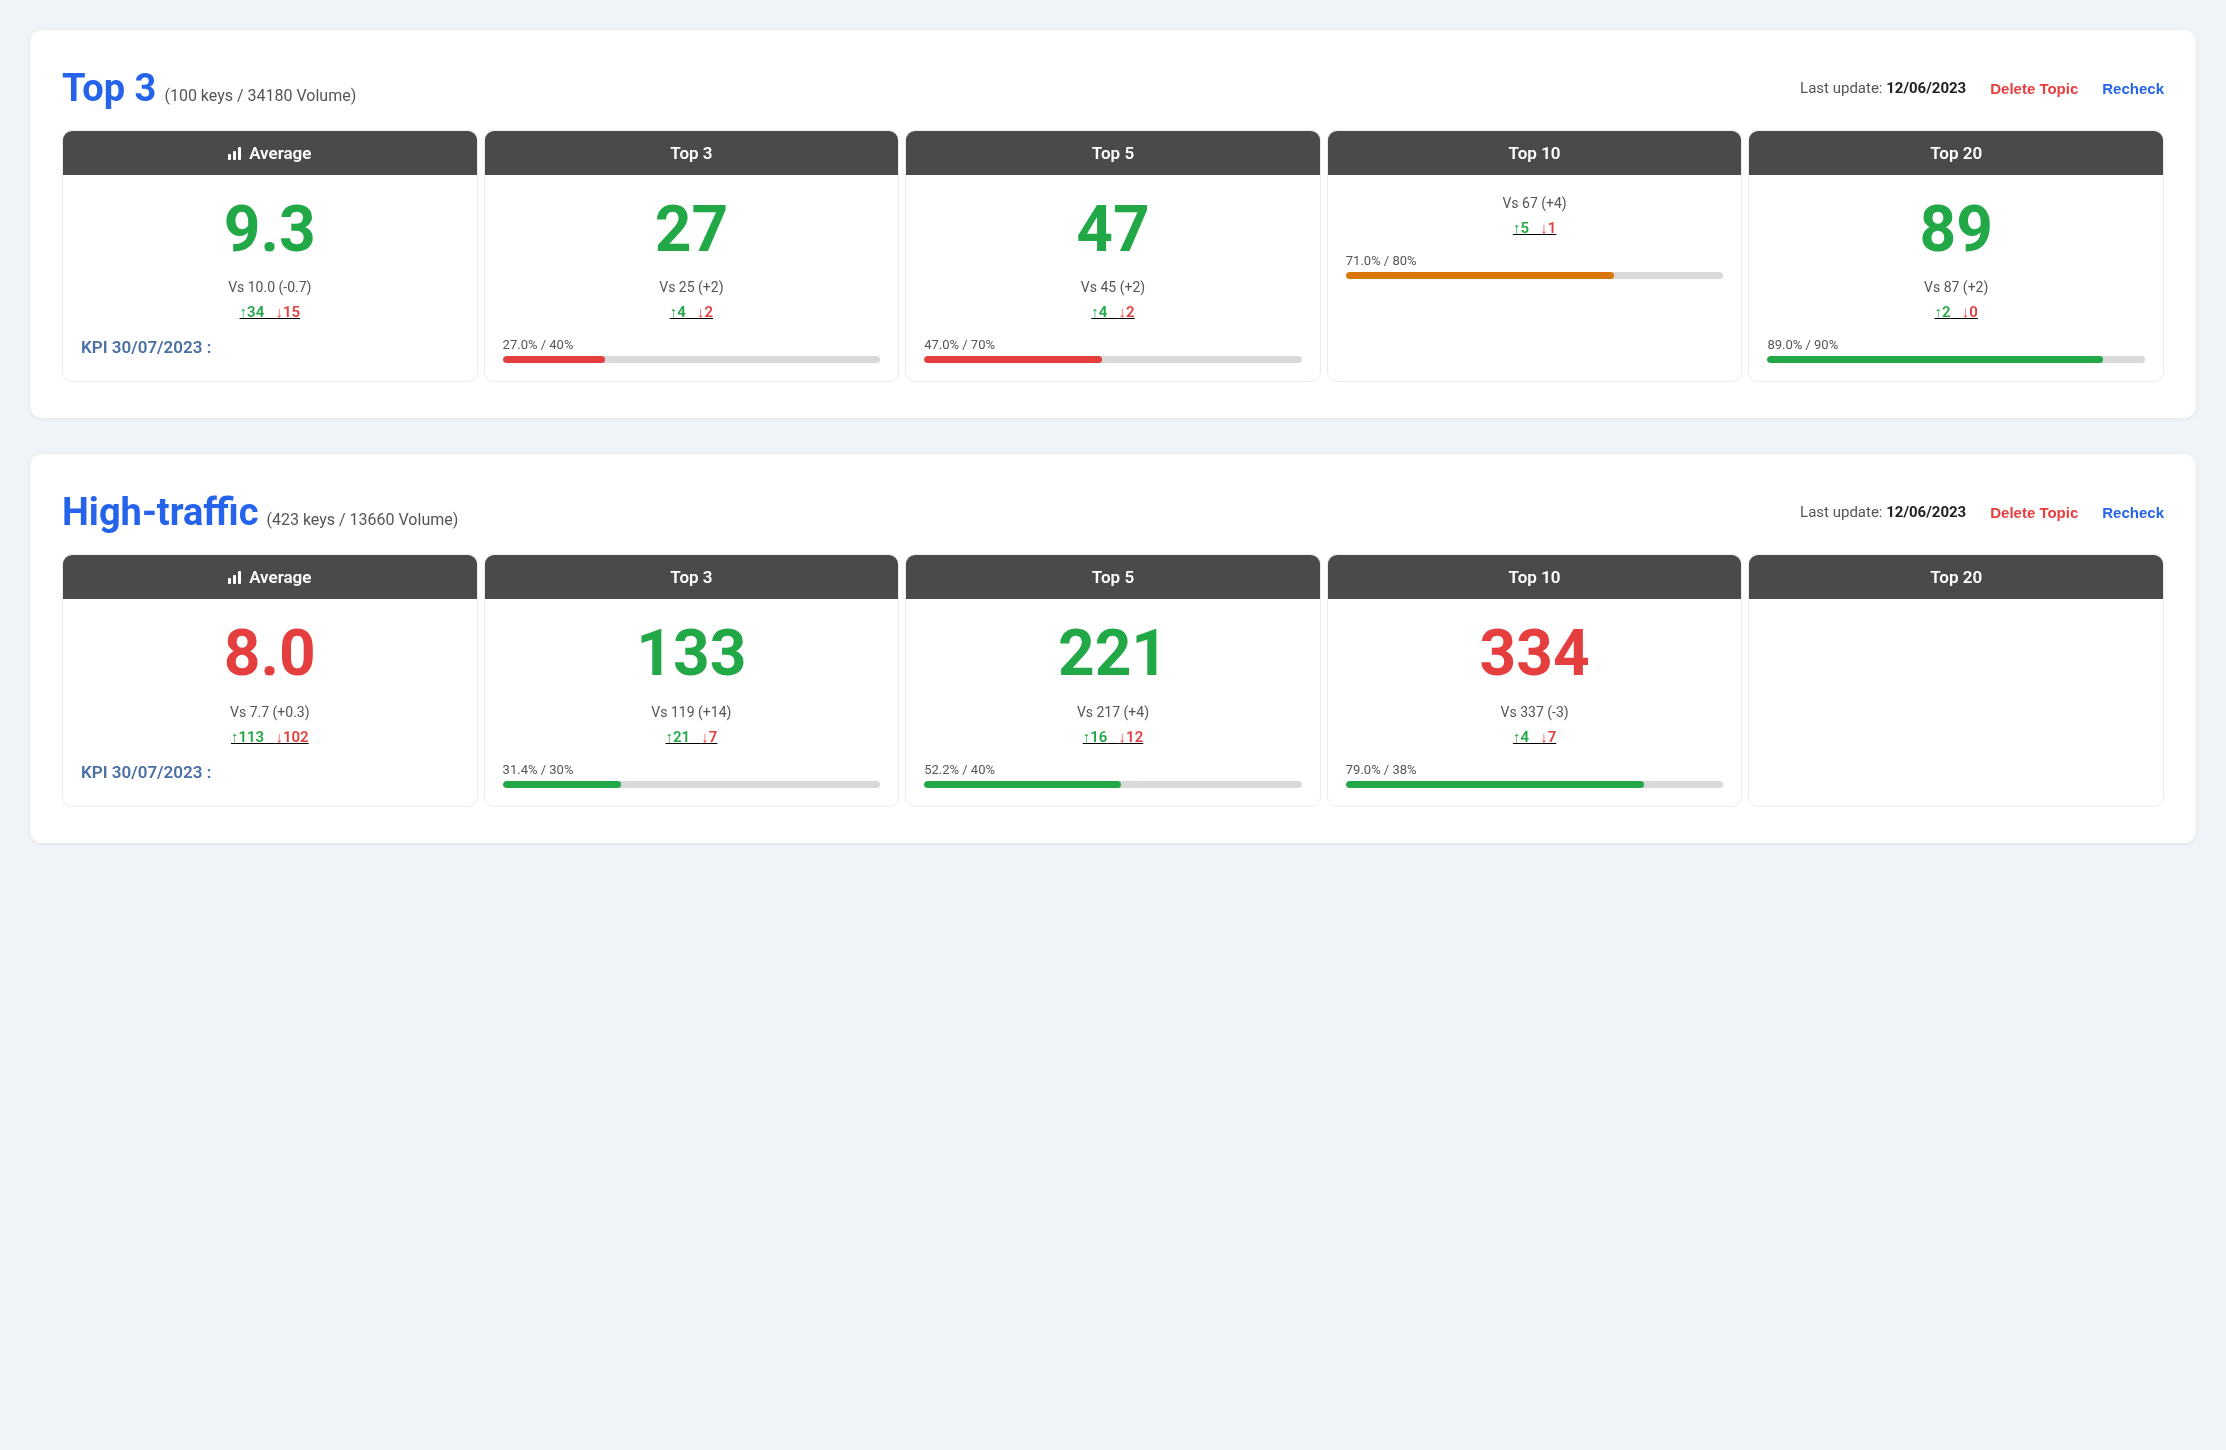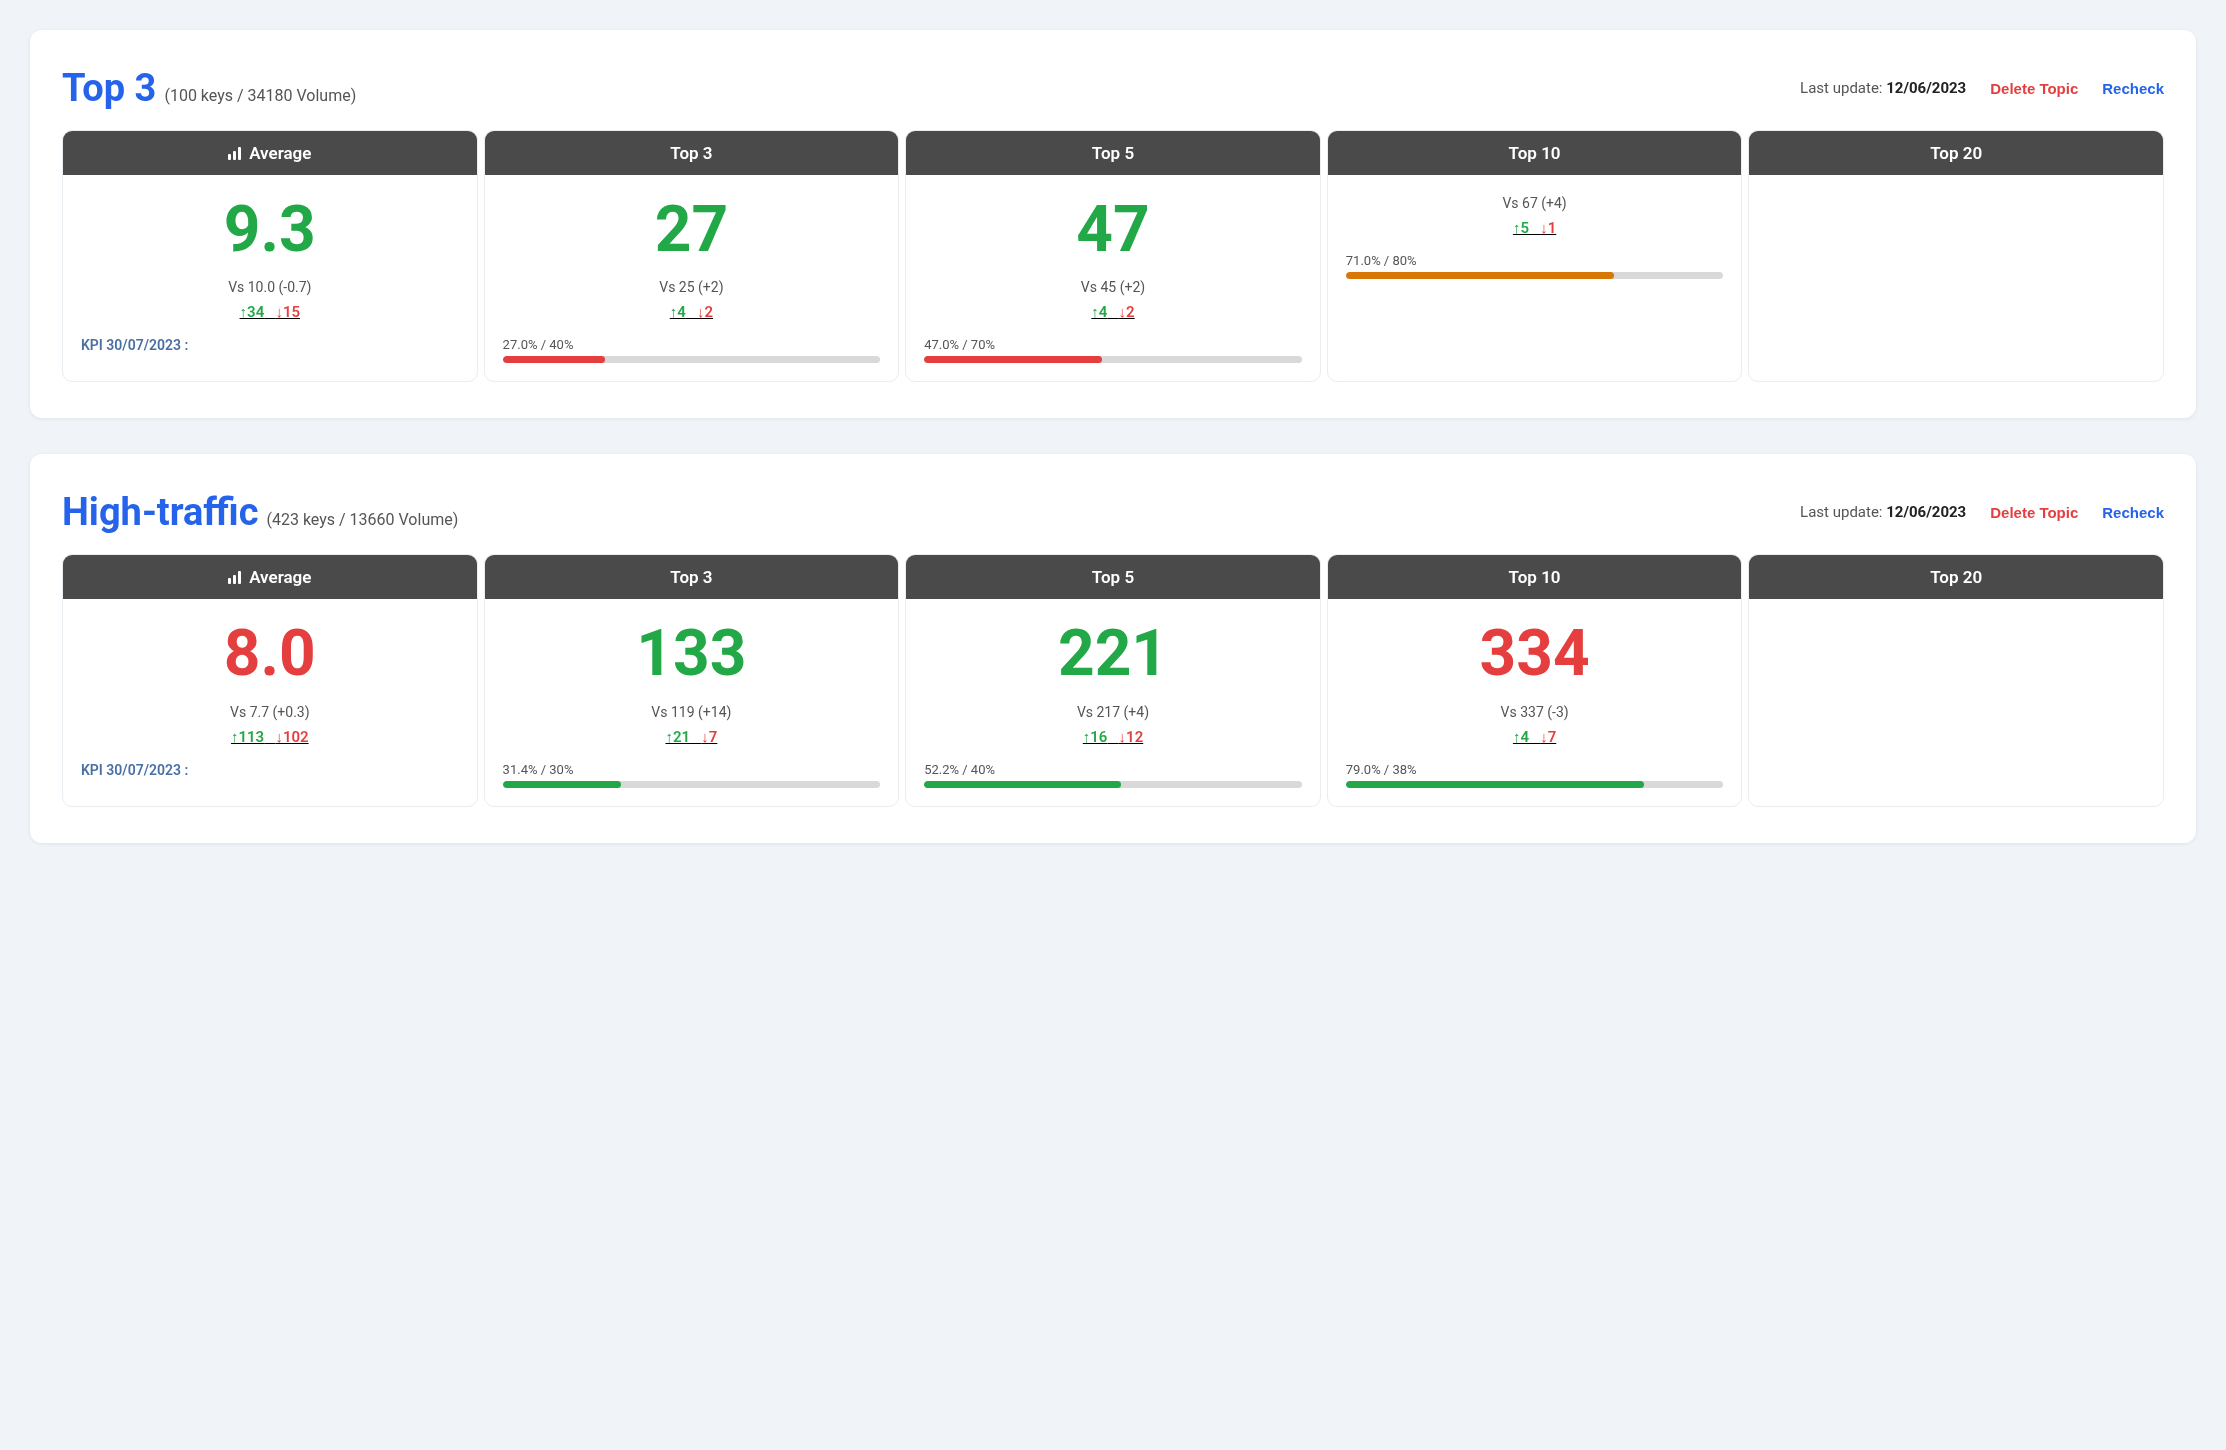--- a/index.html
+++ b/index.html
@@ -118,21 +118,21 @@
     }
     .arrow-up { color: #22a846; }
     .arrow-down { color: #e53e3e; }
     .kpi-row {
       display: flex;
       align-items: center;
       gap: 10px;
       margin-top: 8px;
     }
     .kpi-label {
-      font-size: 14px;
+      font-size: 17px;
       color: #4a6fa5;
       font-weight: 600;
       white-space: nowrap;
       min-width: 120px;
     }
     .kpi-percent-text {
       font-size: 13px;
       color: #555;
       margin-bottom: 4px;
       text-align: left;
@@ -263,20 +263,35 @@
         <div class="progress-fill fill-orange" style="width:71%"></div>
       </div>
     </div>
     </div>
   </div>
         <div class="card">
     <div class="card-header">
 
       <span>Top 20</span>
     </div>
+    <div class="card-body">
+      <div class="card-main-value value-green">89</div>
+      <div class="card-vs">Vs 87 (+2)</div>
+      <div class="card-arrows">
+        <span class="arrow-up">↑2</span>
+        &nbsp;
+        <span class="arrow-down">↓0</span>
+      </div>
+      <div style="margin-top:14px;">
+      <div class="kpi-percent-text">89.0% / 90%</div>
+      <div class="progress-track">
+        <div class="progress-fill fill-green" style="width:89%"></div>
+      </div>
+    </div>
+    </div>
   </div>
     </div>
   </div>
     <div class="section">
     <div class="section-header">
       <div class="section-title-area">
         <span class="section-title">High-traffic</span>
         <span class="section-meta">(423 keys / 13660 Volume)</span>
       </div>
       <div class="section-actions">

